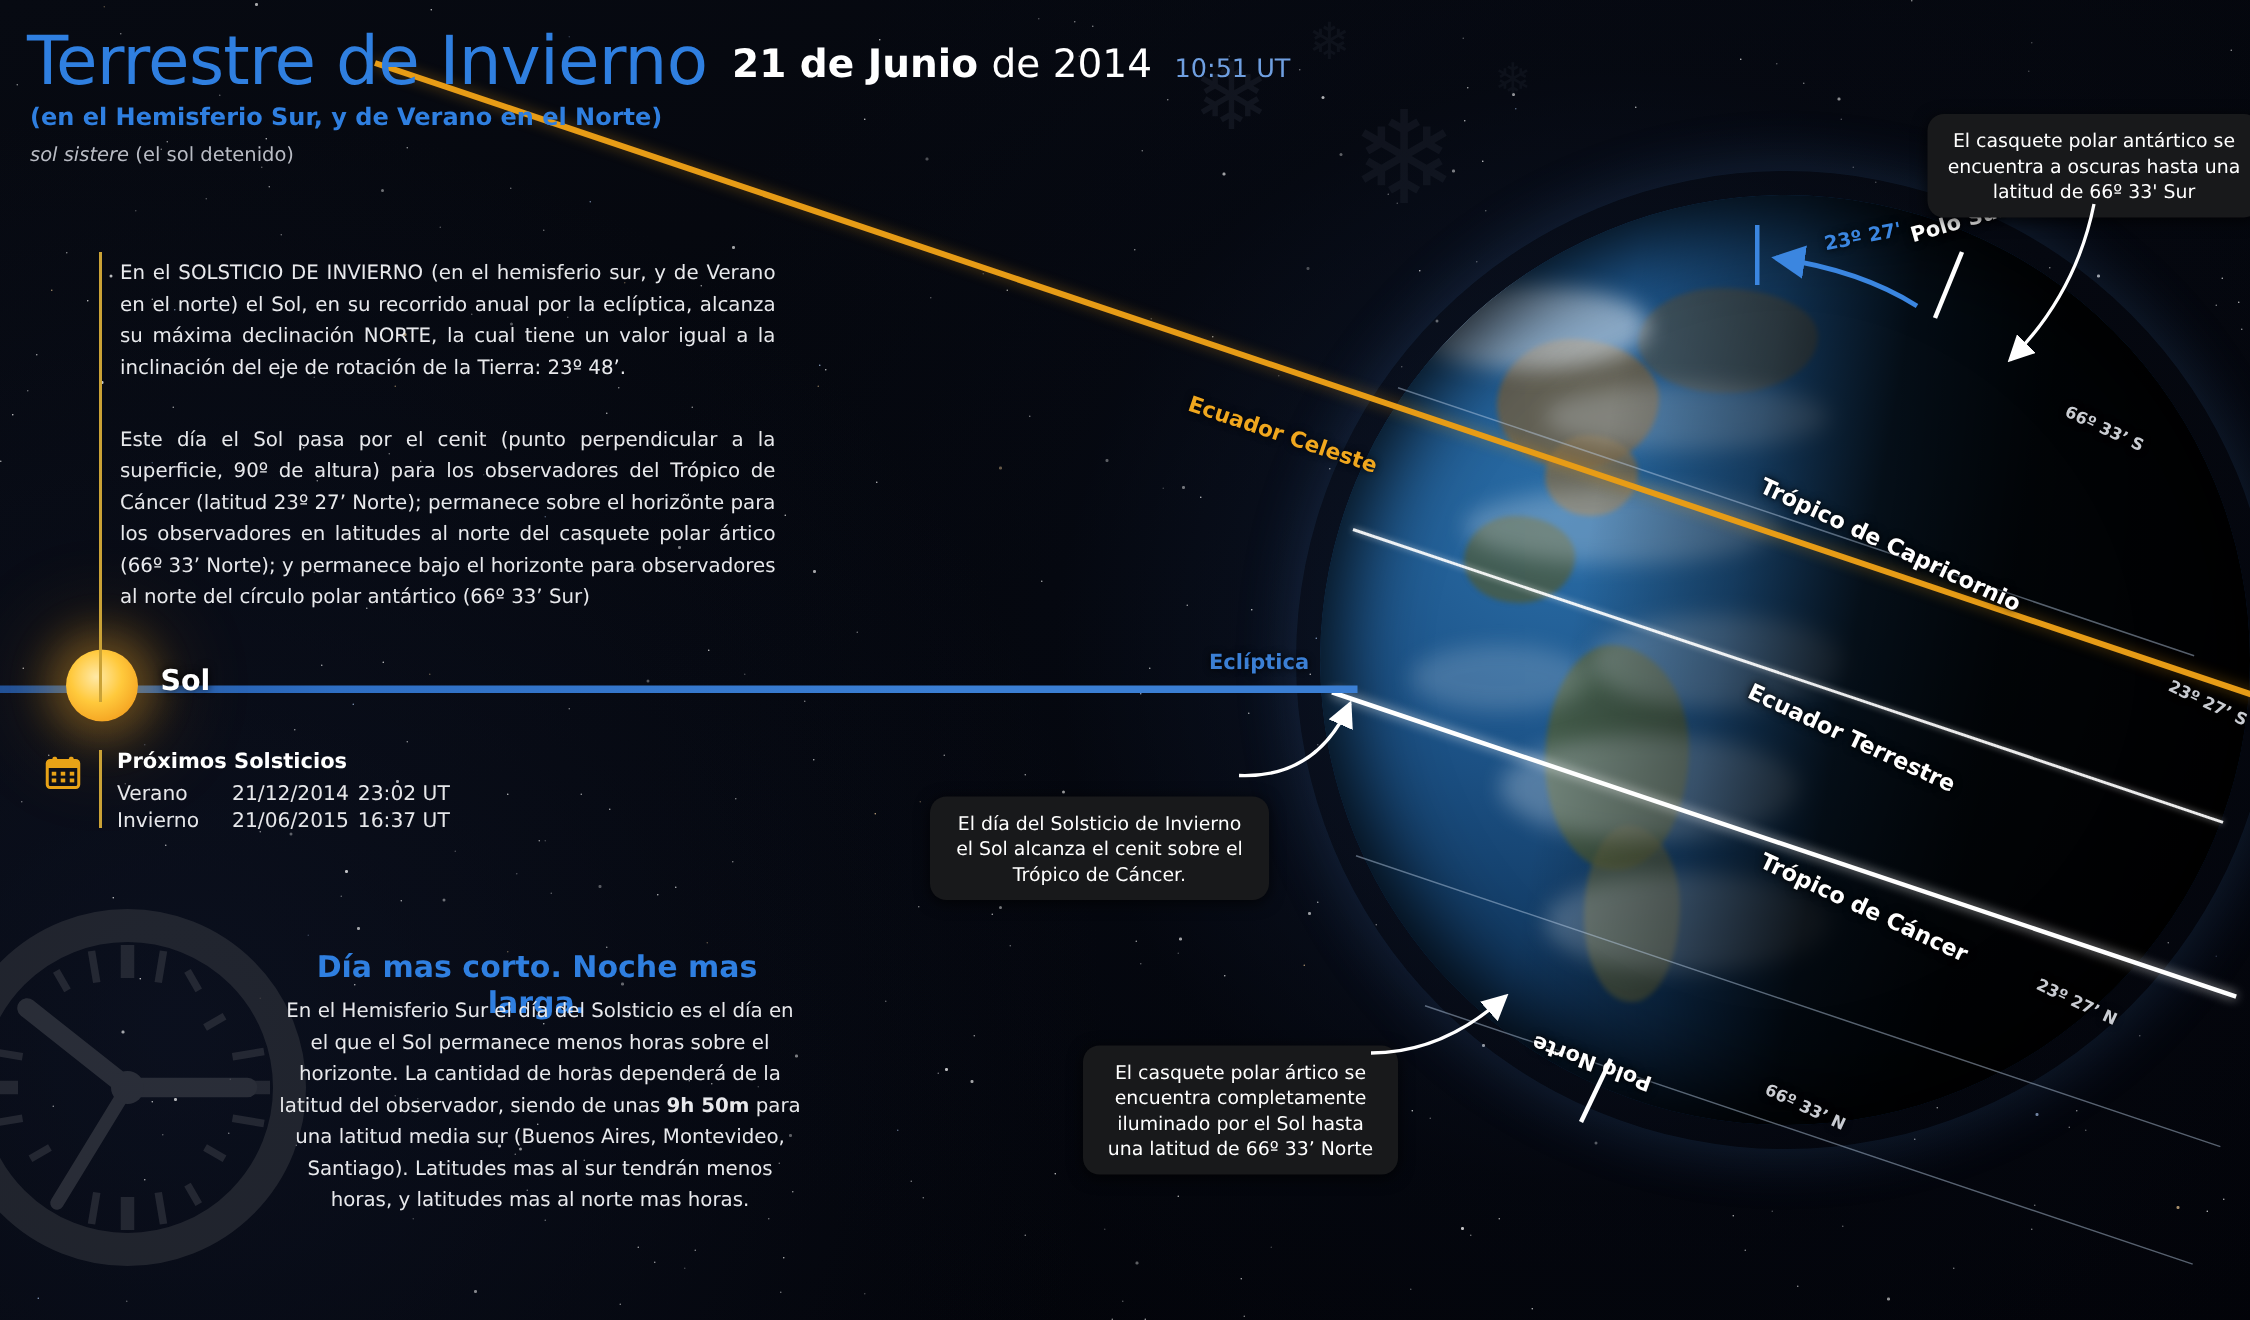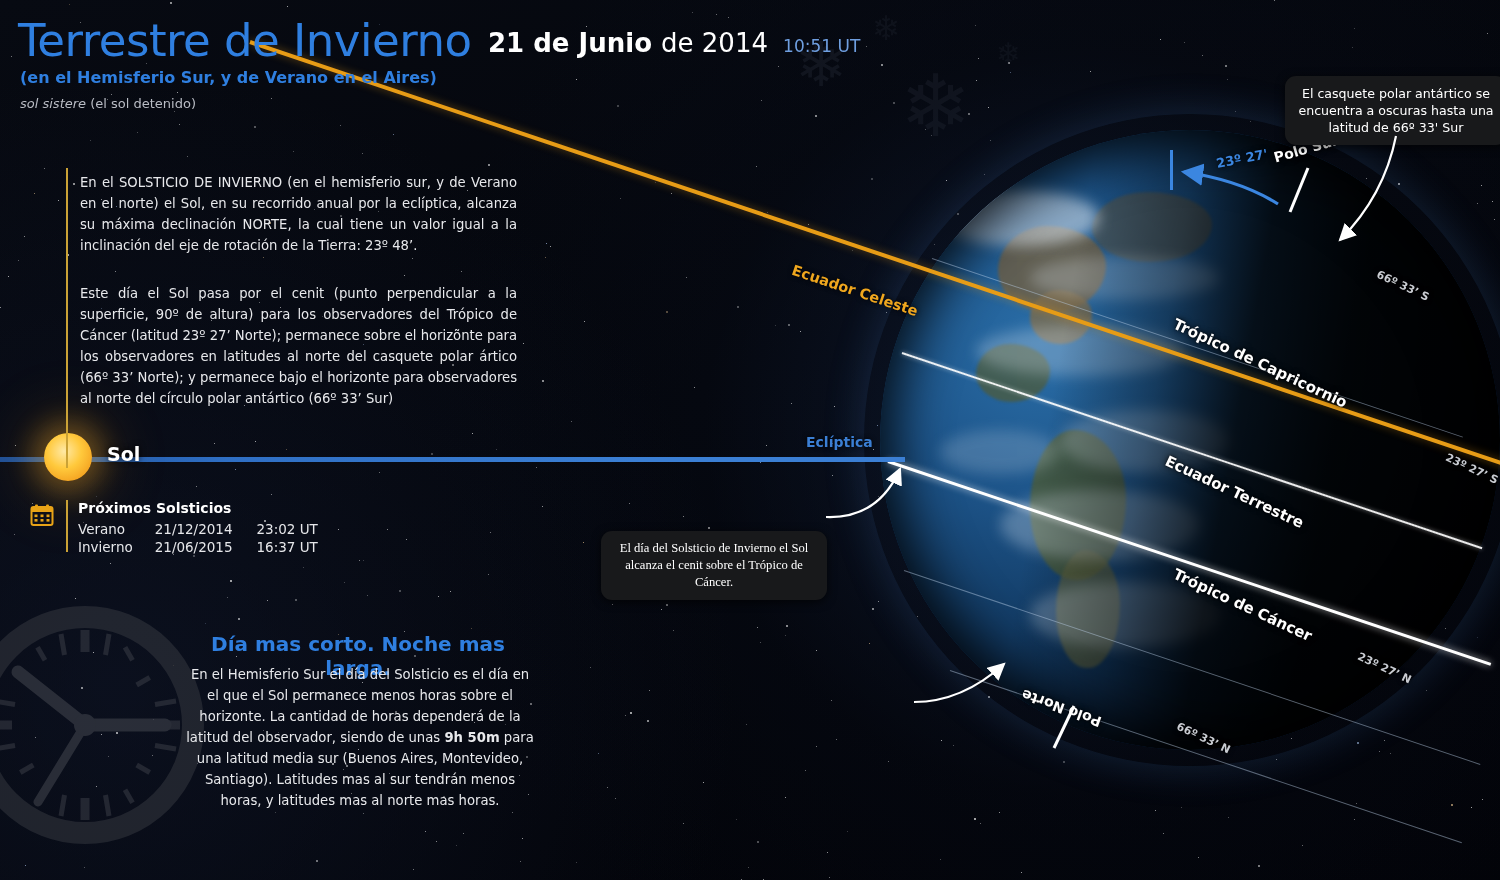--- a/index.html
+++ b/index.html
@@ -43,21 +43,21 @@
              text-shadow:0 0 6px #000;}
 
   
   .cal-icon{position:absolute;left:30px;top:503px;width:24px;height:24px;}
   .sols-rule{position:absolute;left:66px;top:500px;width:2px;height:52px;background:#caa236;}
   .sols-title{position:absolute;left:78px;top:500px;font-size:14px;color:#fff;font-weight:700;}
   .sols-tbl{position:absolute;left:78px;top:520px;font-size:13.5px;color:#e6e7ea;
             border-collapse:collapse;}
   .sols-tbl td{padding:1px 0;}
   .sols-tbl td.c2{padding-left:22px;}
-  .sols-tbl td.c3{padding-left:24px;}
+  .sols-tbl td.c3{padding-left:6px;}
 
   
   .clock{position:absolute;left:-40px;top:600px;width:250px;height:250px;opacity:.55;}
 
   
   .blk-title{position:absolute;left:182px;top:632px;width:352px;text-align:center;
              font-size:20px;color:#2f7fe0;font-weight:700;}
   .blk-body{position:absolute;left:186px;top:664px;width:348px;text-align:center;
             font-size:13.2px;line-height:21px;color:#e8e9ec;}
   .blk-body b{font-weight:700;}
@@ -594,21 +594,21 @@
   <div class="orange-line"></div>
   <div class="lbl-ec">Ecuador Celeste</div>
 
   <div class="ecl-line"></div>
   <div class="lbl-ecl">Eclíptica</div>
 
   <div class="sun"></div>
   <div class="sun-label">Sol</div>
 
   <div class="h-title">Terrestre de Invierno</div>
-  <div class="h-sub">(en el Hemisferio Sur, y de Verano en el Aires)</div>
+  <div class="h-sub">(en el Hemisferio Sur, y de Verano en el Norte)</div>
   <div class="h-latin">
     <i>sol sistere</i>
     <span>(el sol detenido)</span>
   </div>
   <div class="h-date">
     <span>21 de Junio</span>
     <span class="light">de 2014</span>
     <span class="time">10:51 UT</span>
   </div>
 
@@ -715,30 +715,31 @@
   <div class="callout" style="left:1285px;top:76px;width:198px;">El casquete polar antártico se encuentra a oscuras hasta una latitud de 66º 33' Sur</div>
   <svg style="position:absolute;left:1300px;top:134px;width:120px;height:120px;">
     <defs>
         <marker id="ahW1" markerWidth="8" markerHeight="8" refX="7" refY="4" orient="auto">
       <polygon points="0 0, 8 4, 0 8" fill="#fff"></polygon>
         </marker>
       </defs>
     <path d="M 96 2 Q 84 62 40 106" stroke="#fff" stroke-width="2.2" fill="none" marker-end="url(#ahW1)"></path>
   </svg>
 
-  <div class="callout" style="left:601px;top:531px;width:202px;font-family:Liberation Serif, serif;">El día del Solsticio de Invierno el Sol alcanza el cenit sobre el Trópico de Cáncer.</div>
+  <div class="callout" style="left:620px;top:531px;width:202px;">El día del Solsticio de Invierno el Sol alcanza el cenit sobre el Trópico de Cáncer.</div>
   <svg style="position:absolute;left:820px;top:455px;width:110px;height:90px;">
     <defs>
         <marker id="ahW2" markerWidth="8" markerHeight="8" refX="7" refY="4" orient="auto">
       <polygon points="0 0, 8 4, 0 8" fill="#fff"></polygon>
         </marker>
       </defs>
     <path d="M 6 62 Q 58 64 80 14" stroke="#fff" stroke-width="2.2" fill="none" marker-end="url(#ahW2)"></path>
   </svg>
 
+  <div class="callout" style="left:722px;top:697px;width:186px;">El casquete polar ártico se encuentra completamente iluminado por el Sol hasta una latitud de 66º 33’ Norte</div>
   <svg style="position:absolute;left:900px;top:640px;width:130px;height:80px;">
     <defs>
         <marker id="ahW3" markerWidth="8" markerHeight="8" refX="7" refY="4" orient="auto">
       <polygon points="0 0, 8 4, 0 8" fill="#fff"></polygon>
         </marker>
       </defs>
     <path d="M 14 62 Q 62 62 104 24" stroke="#fff" stroke-width="2.2" fill="none" marker-end="url(#ahW3)"></path>
   </svg>
 
 

